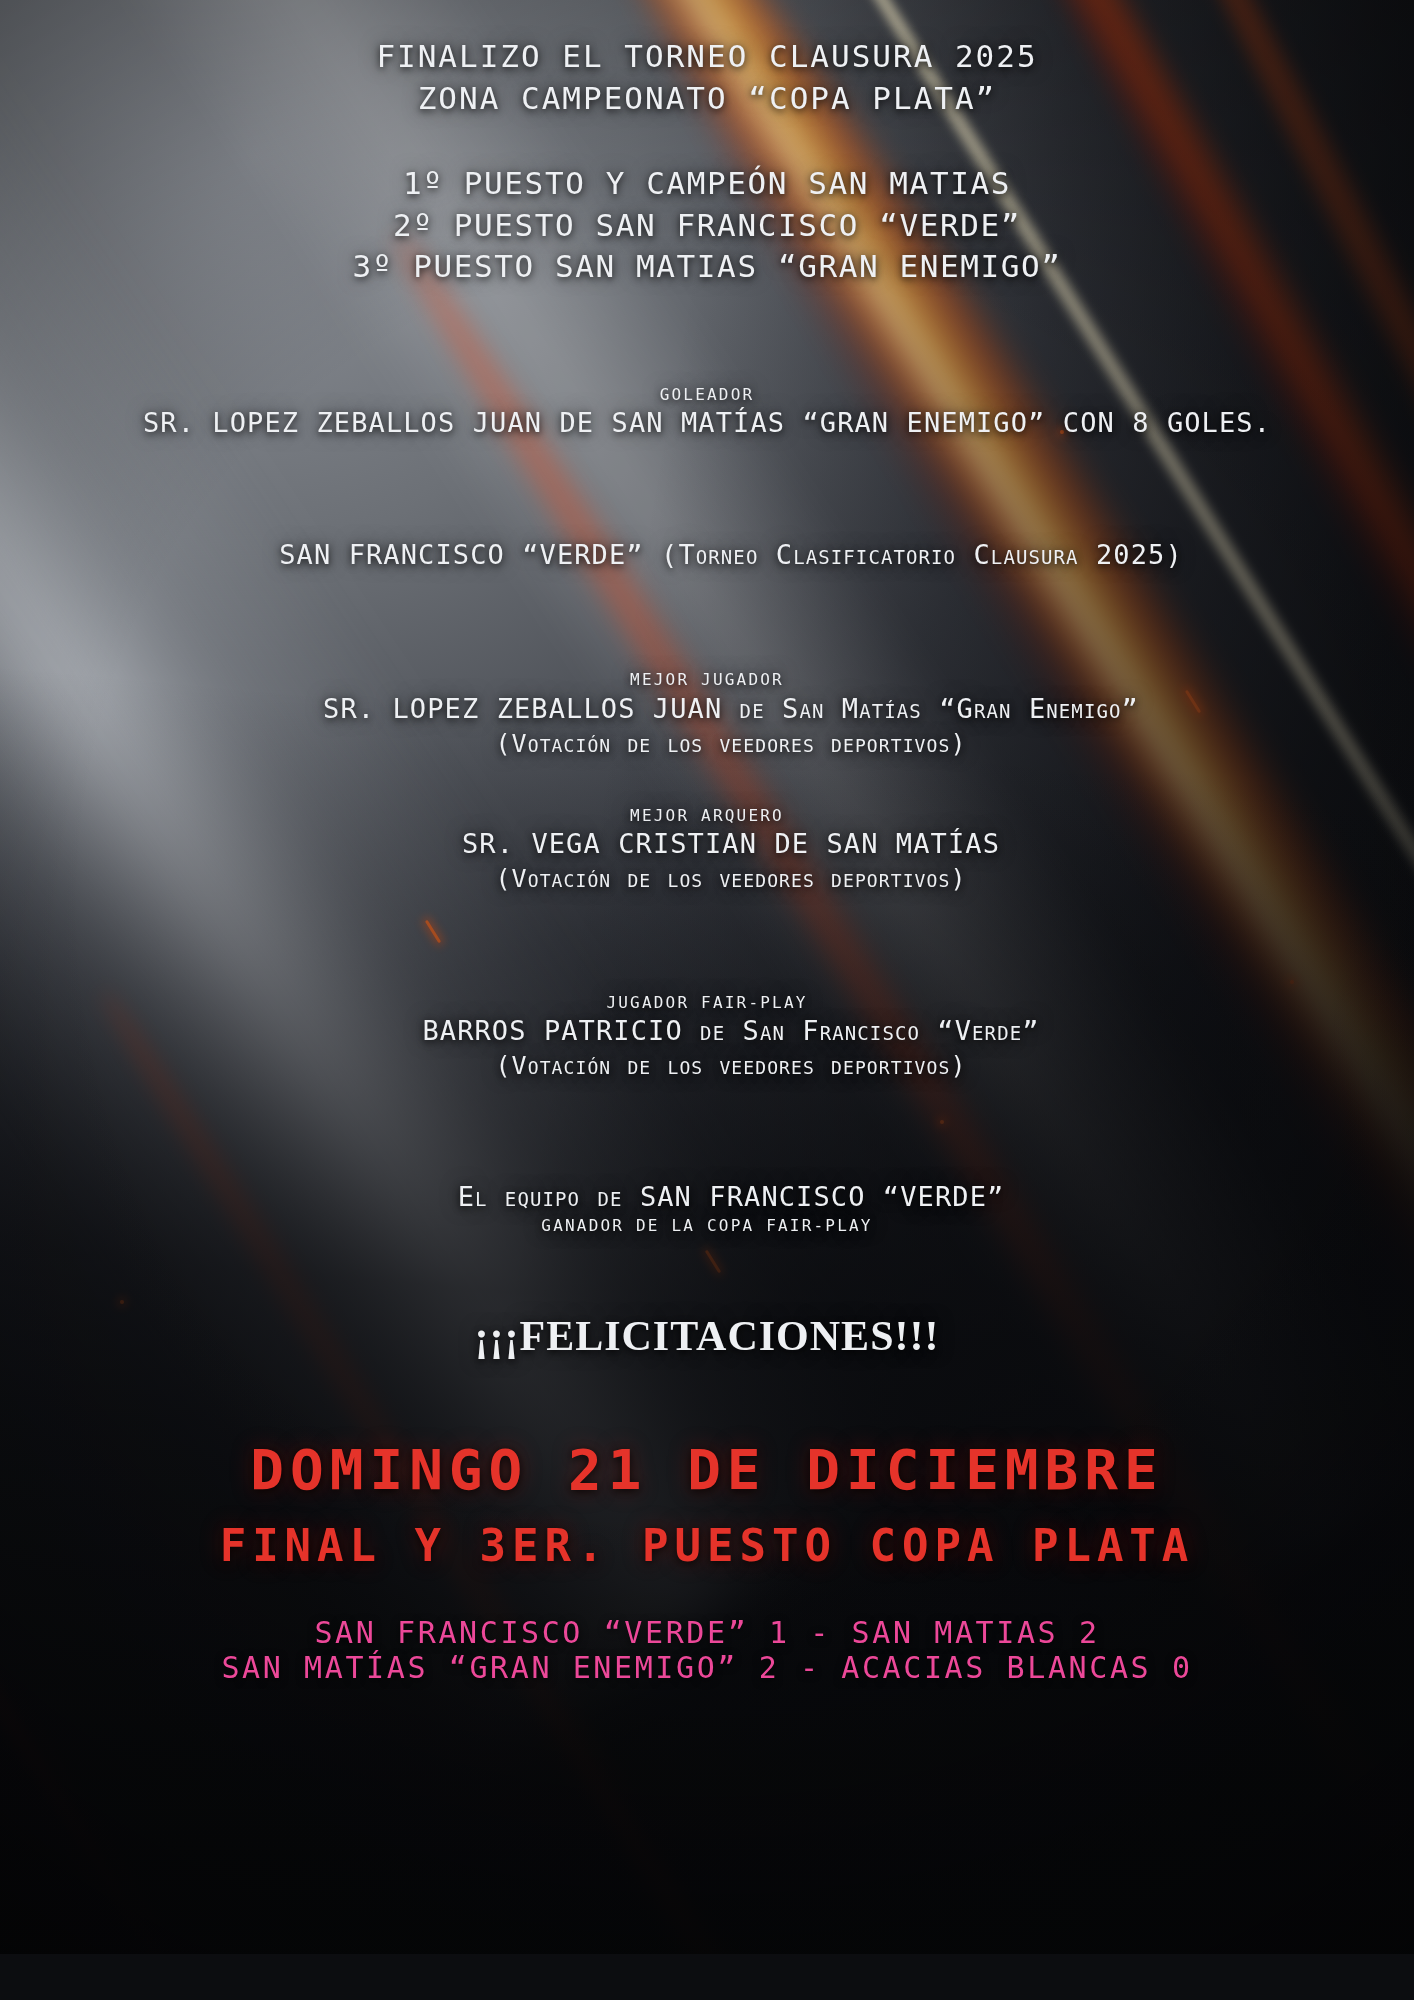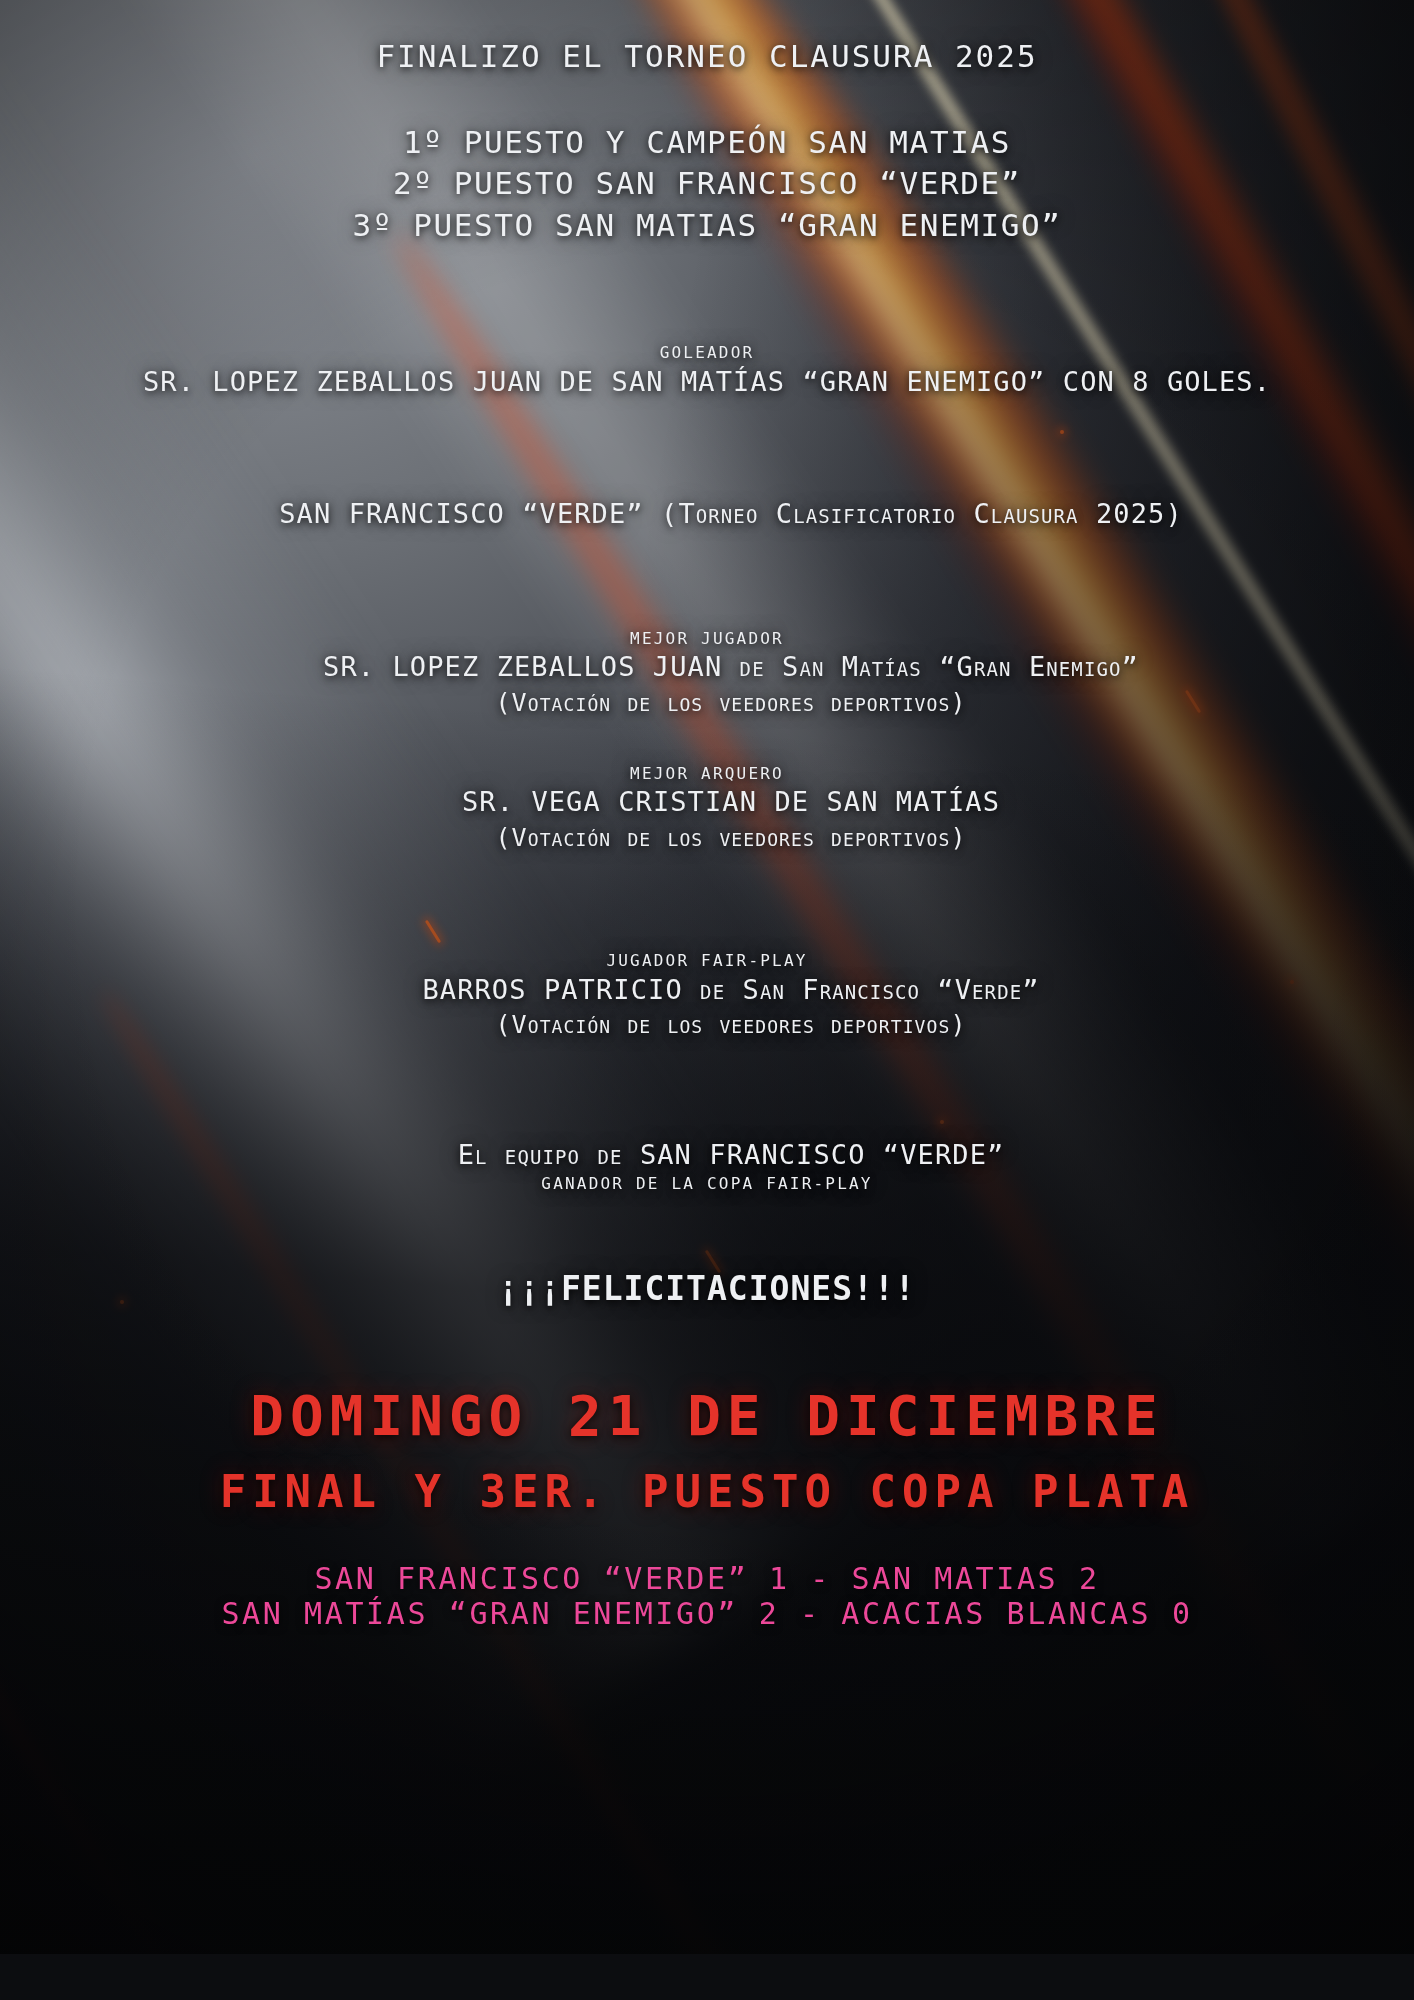--- a/index.html
+++ b/index.html
@@ -189,21 +189,21 @@
     text-shadow: 0 2px 7px rgba(0,0,0,0.78), 0 0 18px rgba(0,0,0,0.5);
     white-space: nowrap;
     line-height: 1.34;
   }
 
   .t-head      { font-size: 31px; letter-spacing: 2.0px; }
   .t-rank      { font-size: 31px; letter-spacing: 1.6px; }
   .t-label     { font-size: 16px; letter-spacing: 2.2px; }
   .t-detail    { font-size: 27px; letter-spacing: 1.1px; }
   .t-sub       { font-size: 25px; letter-spacing: 1.1px; }
-  .t-felic     { font-size: 33px; letter-spacing: 1.0px; font-weight: bold; }
+  .t-felic     { font-size: 42px; letter-spacing: 1.0px; font-weight: bold; font-family: Liberation Serif, serif; }
 
   .small-caps  { font-variant: small-caps; padding-left: 48px; }
 
   .t-red {
     font-family: "DejaVu Sans Mono", monospace;
     font-weight: bold;
     color: #e5332a;
     letter-spacing: 6px;
     text-shadow: 0 2px 10px rgba(0,0,0,0.85), 0 0 22px rgba(190,20,10,0.35);
     white-space: nowrap;
@@ -255,20 +255,21 @@
 
   <div class="bg-dark-right"></div>
   <div class="bg-dark-bottom"></div>
   <div class="vignette"></div>
 
   <div class="content">
     <div class="pad-top"></div>
 
     <div class="block">
       <div class="line t-head">FINALIZO EL TORNEO CLAUSURA 2025</div>
+      <div class="line t-head">ZONA CAMPEONATO “COPA PLATA”</div>
     </div>
 
     <div class="gap-md"></div>
 
     <div class="block">
       <div class="line t-rank">1º PUESTO Y CAMPEÓN SAN MATIAS</div>
       <div class="line t-rank">2º PUESTO SAN FRANCISCO “VERDE”</div>
       <div class="line t-rank">3º PUESTO SAN MATIAS “GRAN ENEMIGO”</div>
     </div>
 

